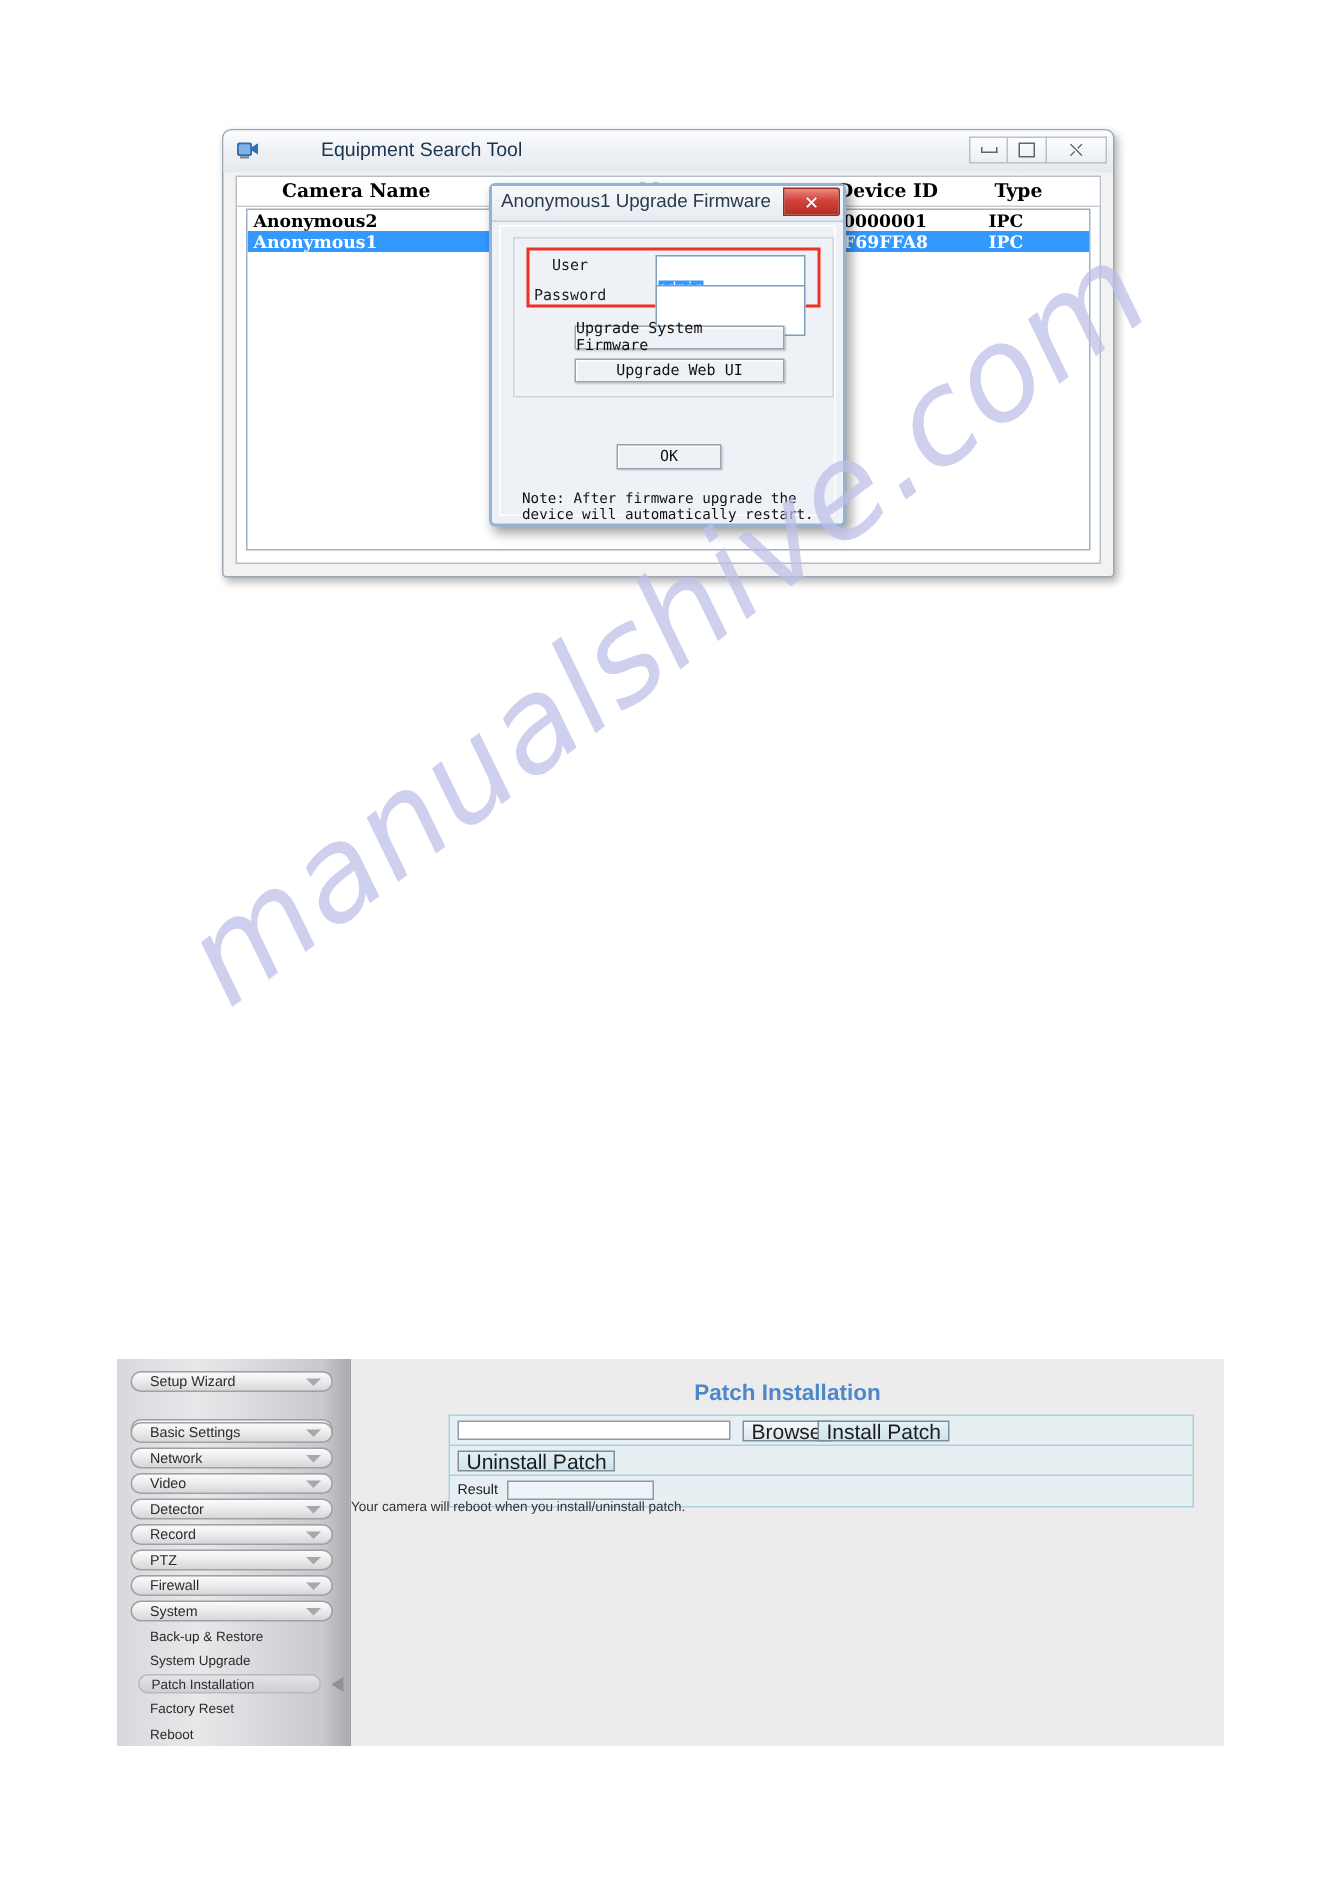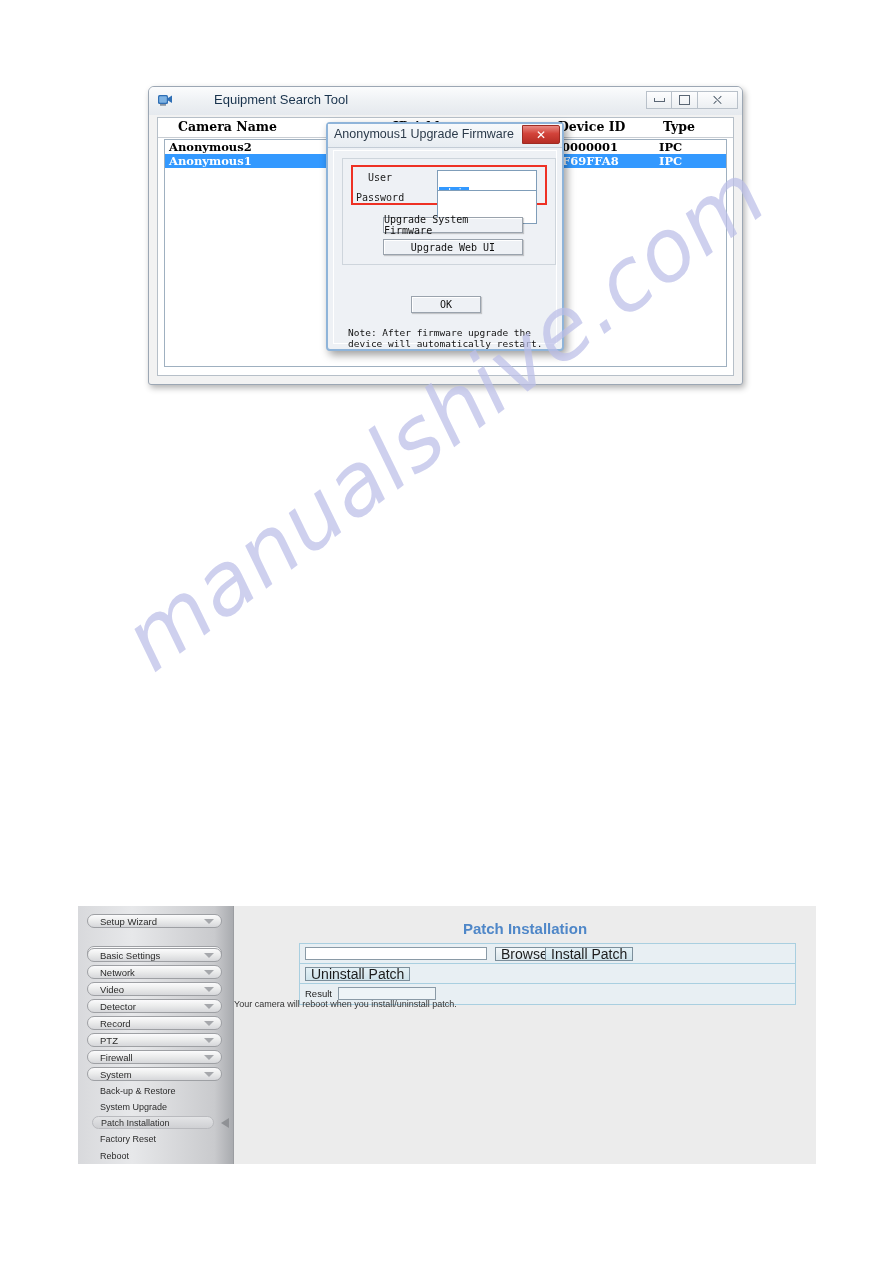--- a/index.html
+++ b/index.html
@@ -119,21 +119,21 @@
   }
   .col-head {
     position: absolute;
     top: 1px;
     font-family: "DejaVu Serif", serif;
     font-weight: bold;
     font-size: 12.5px;
     color: #000000;
     white-space: nowrap;
   }
-  #colh-name { left: 20px; }
+  #colh-name { left: 30px; }
   #colh-ip   { left: 235px; }
   #colh-did  { left: 400px; }
   #colh-type { left: 505px; }
 
   #est-list {
     position: absolute;
     left: 6px;
     top: 21px;
     right: 6px;
     bottom: 8px;

